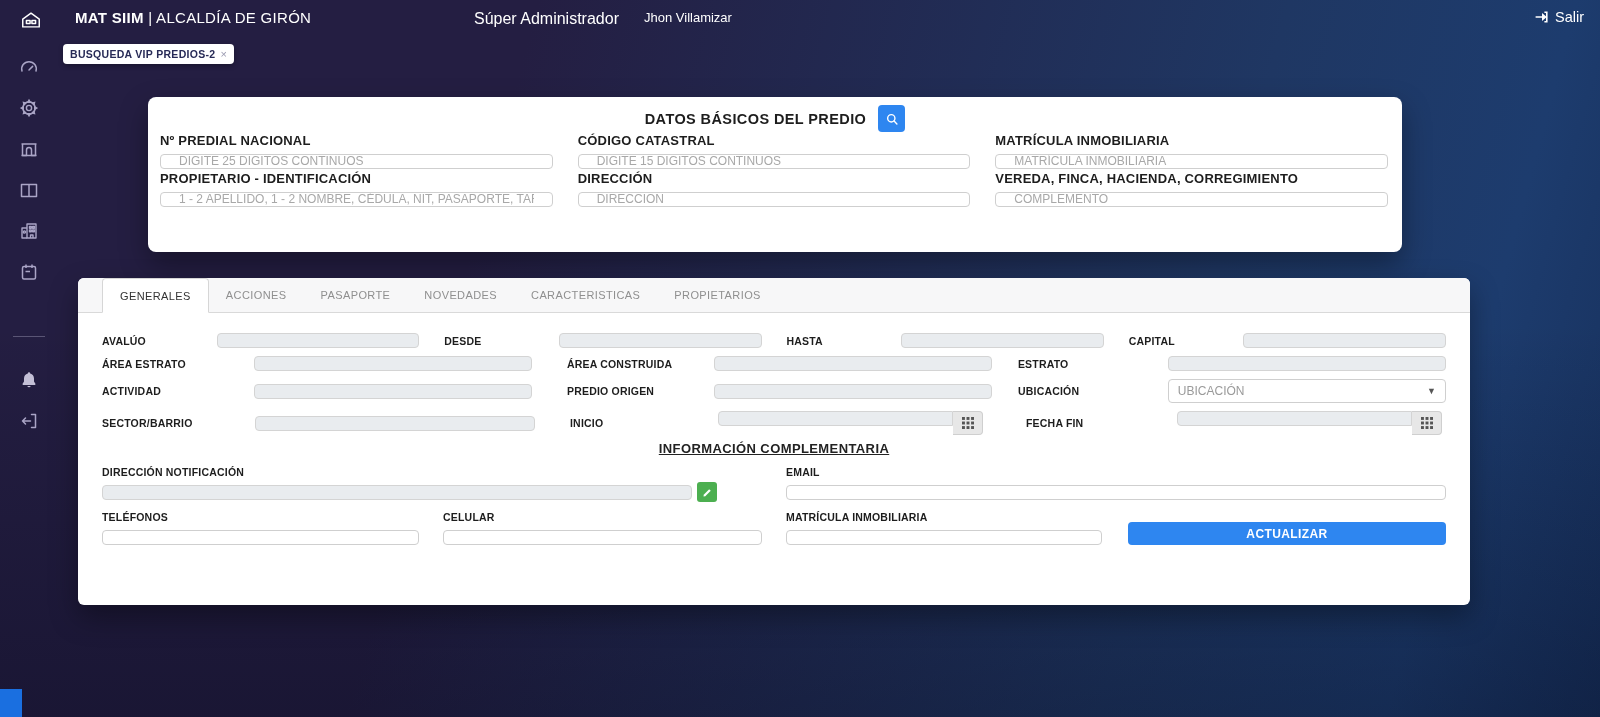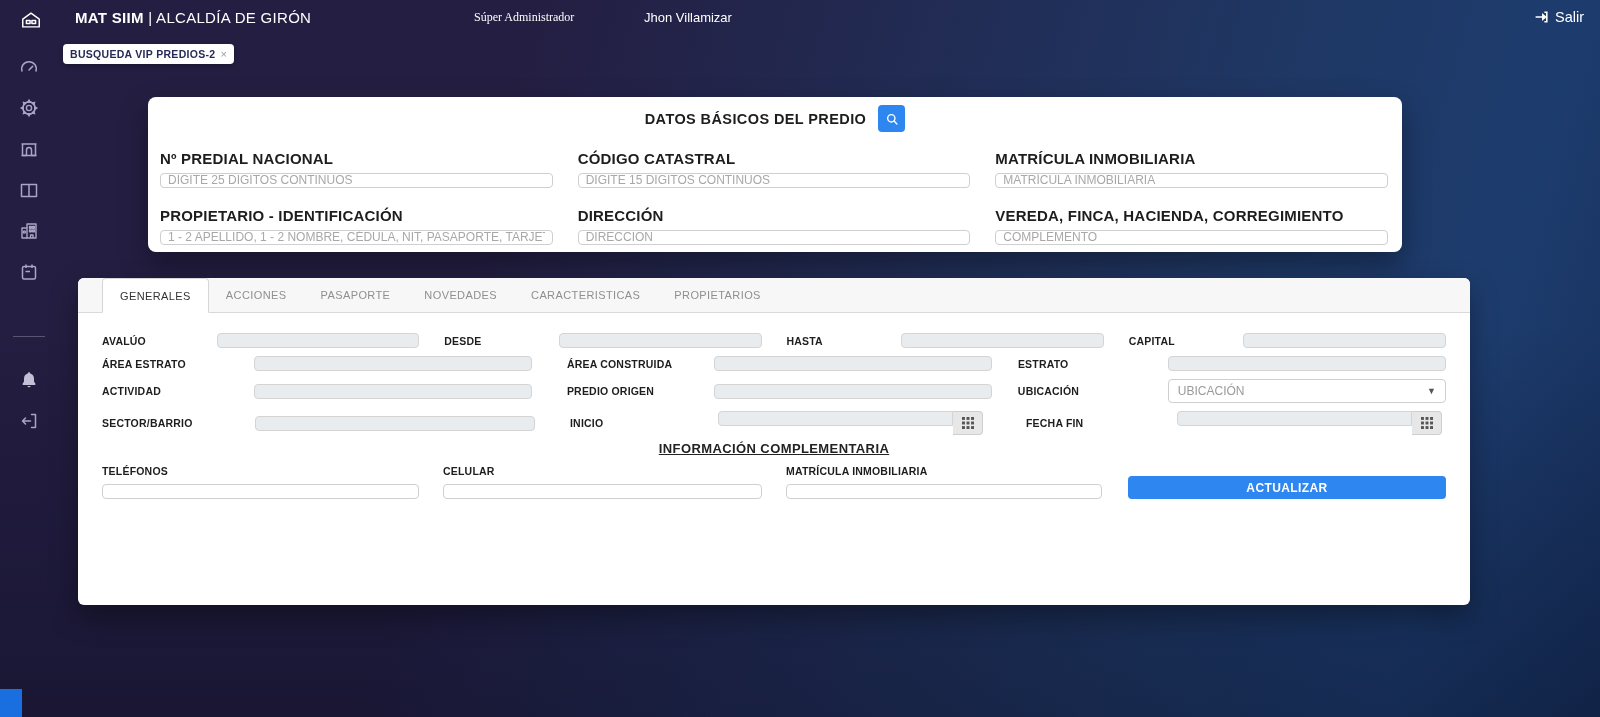--- a/index.html
+++ b/index.html
@@ -11,21 +11,21 @@
     background:
       linear-gradient(to bottom, rgba(0,0,0,0) 45%, rgba(2,4,20,0.30) 100%),
       linear-gradient(105deg, #241e42 0%, #241e42 30%, #1f3763 72%, #1d3c6e 88%, #17305c 100%);
   }
 
   
   .header { position:absolute; top:0; left:0; right:0; height:38px; color:#fff; }
   .logo { position:absolute; left:20px; top:9px; width:22px; height:22px; color:#fff; }
   .brand { position:absolute; left:75px; top:9px; font-size:15px; letter-spacing:0.3px; white-space:nowrap; }
   .brand b { font-weight:bold; }
-  .role  { position:absolute; left:474px; top:10px; font-size:12px;font-family:Liberation Serif, serif; }
+  .role  { position:absolute; left:474px; top:10px; font-size:16px; }
   .user  { position:absolute; left:644px; top:10px; font-size:13px; }
   .salir { position:absolute; right:16px; top:9px; font-size:14.5px; display:flex; align-items:center; gap:5px; cursor:pointer; }
 
   
   .sidebar { position:absolute; left:0; top:48px; width:57px; display:flex; flex-direction:column; align-items:center; color:#aaa5c6; }
   .s-icon { width:20px; height:20px; margin-top:21px; cursor:pointer; }
   .s-icon:first-child { margin-top:9px; }
   .s-divider { width:32px; height:0; border-top:1px solid #5a5575; margin-top:54px; }
   .s-icon.bell { margin-top:33px; color:#c3bfd6; }
 
@@ -39,22 +39,22 @@
   .card { position:absolute; background:#fff; box-shadow:0 12px 28px rgba(0,0,0,0.35); }
   .card1 { left:148px; top:97px; width:1254px; height:155px; border-radius:8px; }
   .card2 { left:78px;  top:278px; width:1392px; height:327px; border-radius:6px; }
 
   .card1-title-row { display:flex; justify-content:center; align-items:center; gap:12px; padding-top:9px; height:34px; }
   .card1-title { font-size:14.5px; font-weight:bold; color:#1d1d1d; letter-spacing:0.4px; }
   .search-btn { width:27px; height:27px; border:none; border-radius:4px; background:#2e86f0; cursor:pointer;
                 display:flex; align-items:center; justify-content:center; }
 
   .fields-grid { display:grid; grid-template-columns:repeat(3,1fr); column-gap:25px; padding:0 14px 0 12px; }
-  .f-label { display:block; font-size:15px; font-weight:bold; color:#1d1d1d; letter-spacing:0.2px; margin:19px 0 3px; }
-  .inp { width:100%; height:15px; border:1px solid #cfcfcf; border-radius:4px; padding:0 7px; font-size:12px; color:#a16207;
+  .f-label { display:block; font-size:13px; font-weight:bold; color:#1d1d1d; letter-spacing:0.2px; margin:2px 0 3px; }
+  .inp { width:100%; height:15px; border:1px solid #cfcfcf; border-radius:4px; padding:0 18px; font-size:12px; color:#a16207;
          background:#fff; outline:none; font-family:"Liberation Sans",sans-serif; }
   .inp::placeholder { color:#a8a8a8; }
   .inp.dis { background:#e9ecef; border-color:#d4d4d4; }
 
   
   .tabbar { height:35px; background:#f7f7f8; border-bottom:1px solid #d9d9d9; border-radius:6px 6px 0 0;
             display:flex; align-items:stretch; padding-left:24px; }
   .tab { display:flex; align-items:center; padding:0 17px; font-size:11px; letter-spacing:0.4px; color:#8f8f8f;
          cursor:pointer; white-space:nowrap; }
   .tab.active { background:#fff; border:1px solid #d6d6d6; border-bottom:1px solid #fff; border-radius:4px 4px 0 0;
@@ -321,20 +321,37 @@
             <rect x="0" y="10.6" width="3.4" height="3.4"></rect>
               <rect x="5.3" y="10.6" width="3.4" height="3.4"></rect>
               <rect x="10.6" y="10.6" width="3.4" height="3.4"></rect>
           </svg>
         </span>
       </div>
     </div>
 
     <div class="info-title">INFORMACIÓN COMPLEMENTARIA</div>
 
+    <div class="rowE">
+      <div class="colE1">
+        <label class="g-label" style="display:block;margin-bottom:4px">DIRECCIÓN NOTIFICACIÓN</label>
+        <div class="dir-line">
+          <input class="inp dis" disabled="" style="">
+          <button class="edit-btn">
+            <svg viewBox="0 0 16 16" width="11" height="11" fill="#fff">
+              <path d="M2.5 11.2 L10.4 3.3 L12.7 5.6 L4.8 13.5 L2.2 13.8 Z"></path>
+            </svg>
+          </button>
+        </div>
+      </div>
+      <div class="colE2">
+        <label class="g-label" style="display:block;margin-bottom:4px">EMAIL</label>
+        <input class="inp" type="text" style="">
+      </div>
+    </div>
 
     <div class="rowF">
       <div class="cF1">
         <label class="g-label" style="display:block;margin-bottom:4px">TELÉFONOS</label>
         <input class="inp" type="text" style="">
       </div>
       <div class="cF2">
         <label class="g-label" style="display:block;margin-bottom:4px">CELULAR</label>
         <input class="inp" type="text" style="">
       </div>

